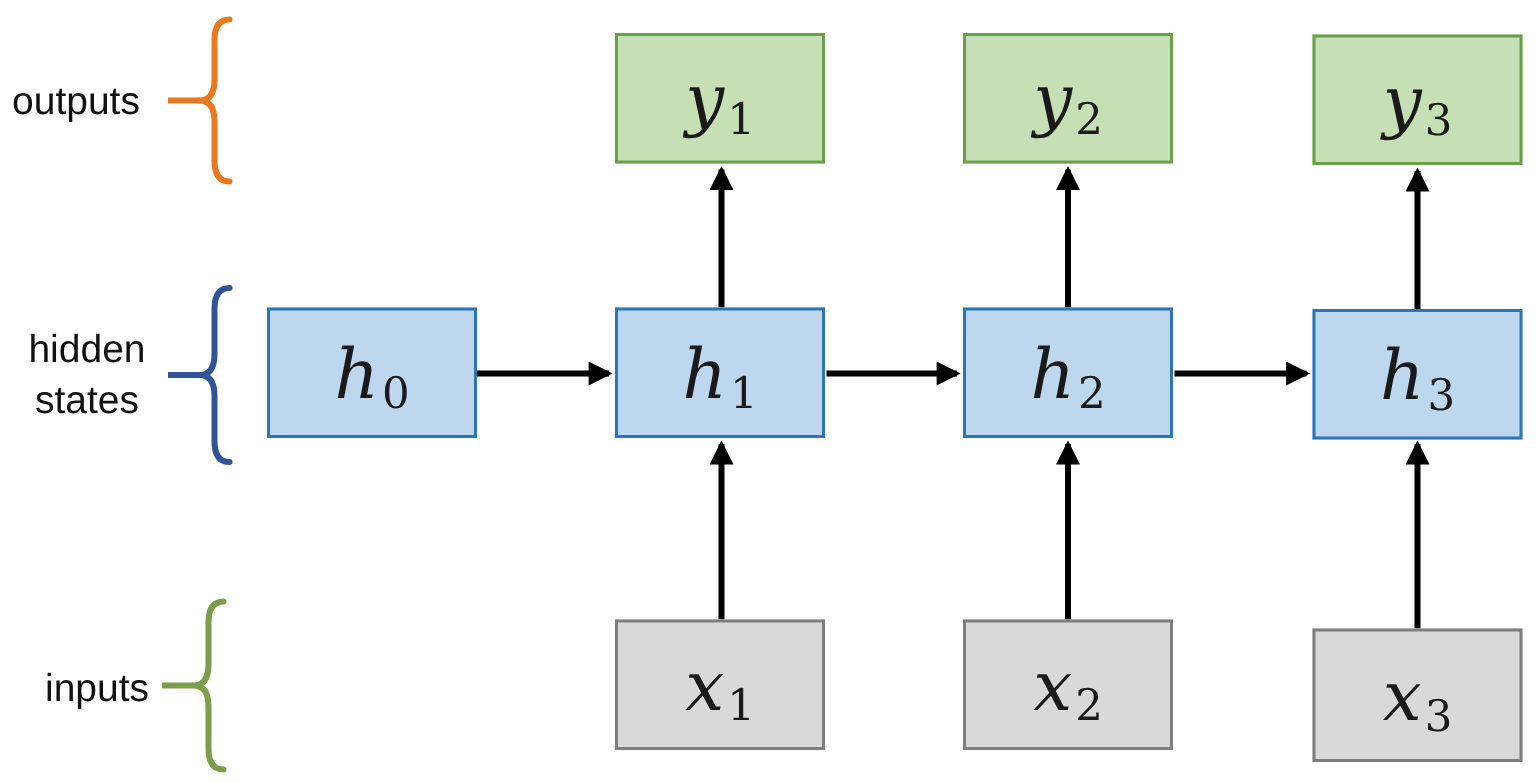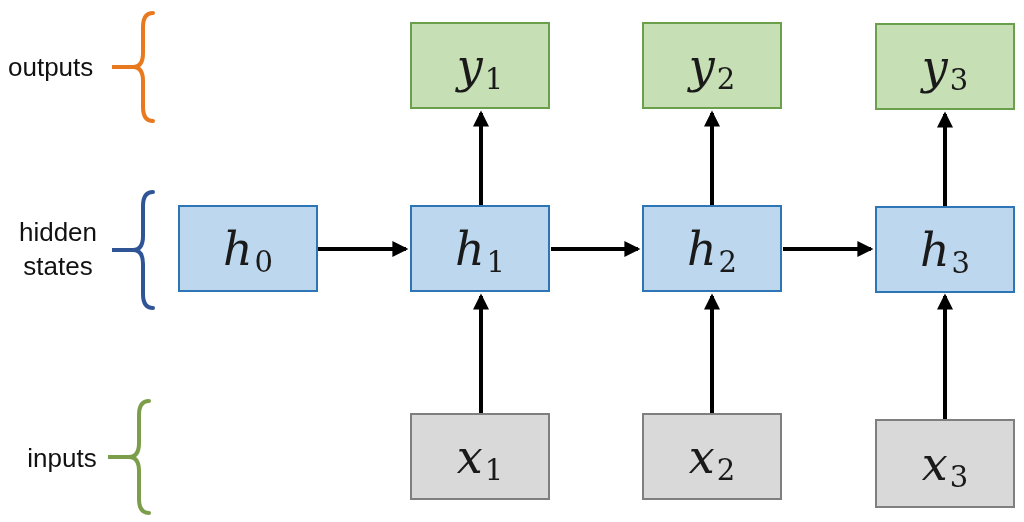--- a/index.html
+++ b/index.html
@@ -27,21 +27,21 @@
 
   .row-label {
     position: absolute;
     z-index: 2;
     color: #111111;
     font-size: 26px;
     line-height: 34px;
   }
   #label-outputs { left: 8px;  top: 50px;  width: 104px; }
   #label-hidden  { left: 4px;  top: 215px; width: 108px; text-align: center; }
-  #label-inputs  { left: 14px; top: 441px; width: 96px; text-align: center;  }
+  #label-inputs  { left: 30px; top: 441px; width: 96px;  }
 
   .node {
     position: absolute;
     z-index: 2;
     width: 140px;
     height: 87px;
     box-sizing: border-box;
     border: 2px solid #000;
     display: flex;
     align-items: center;

